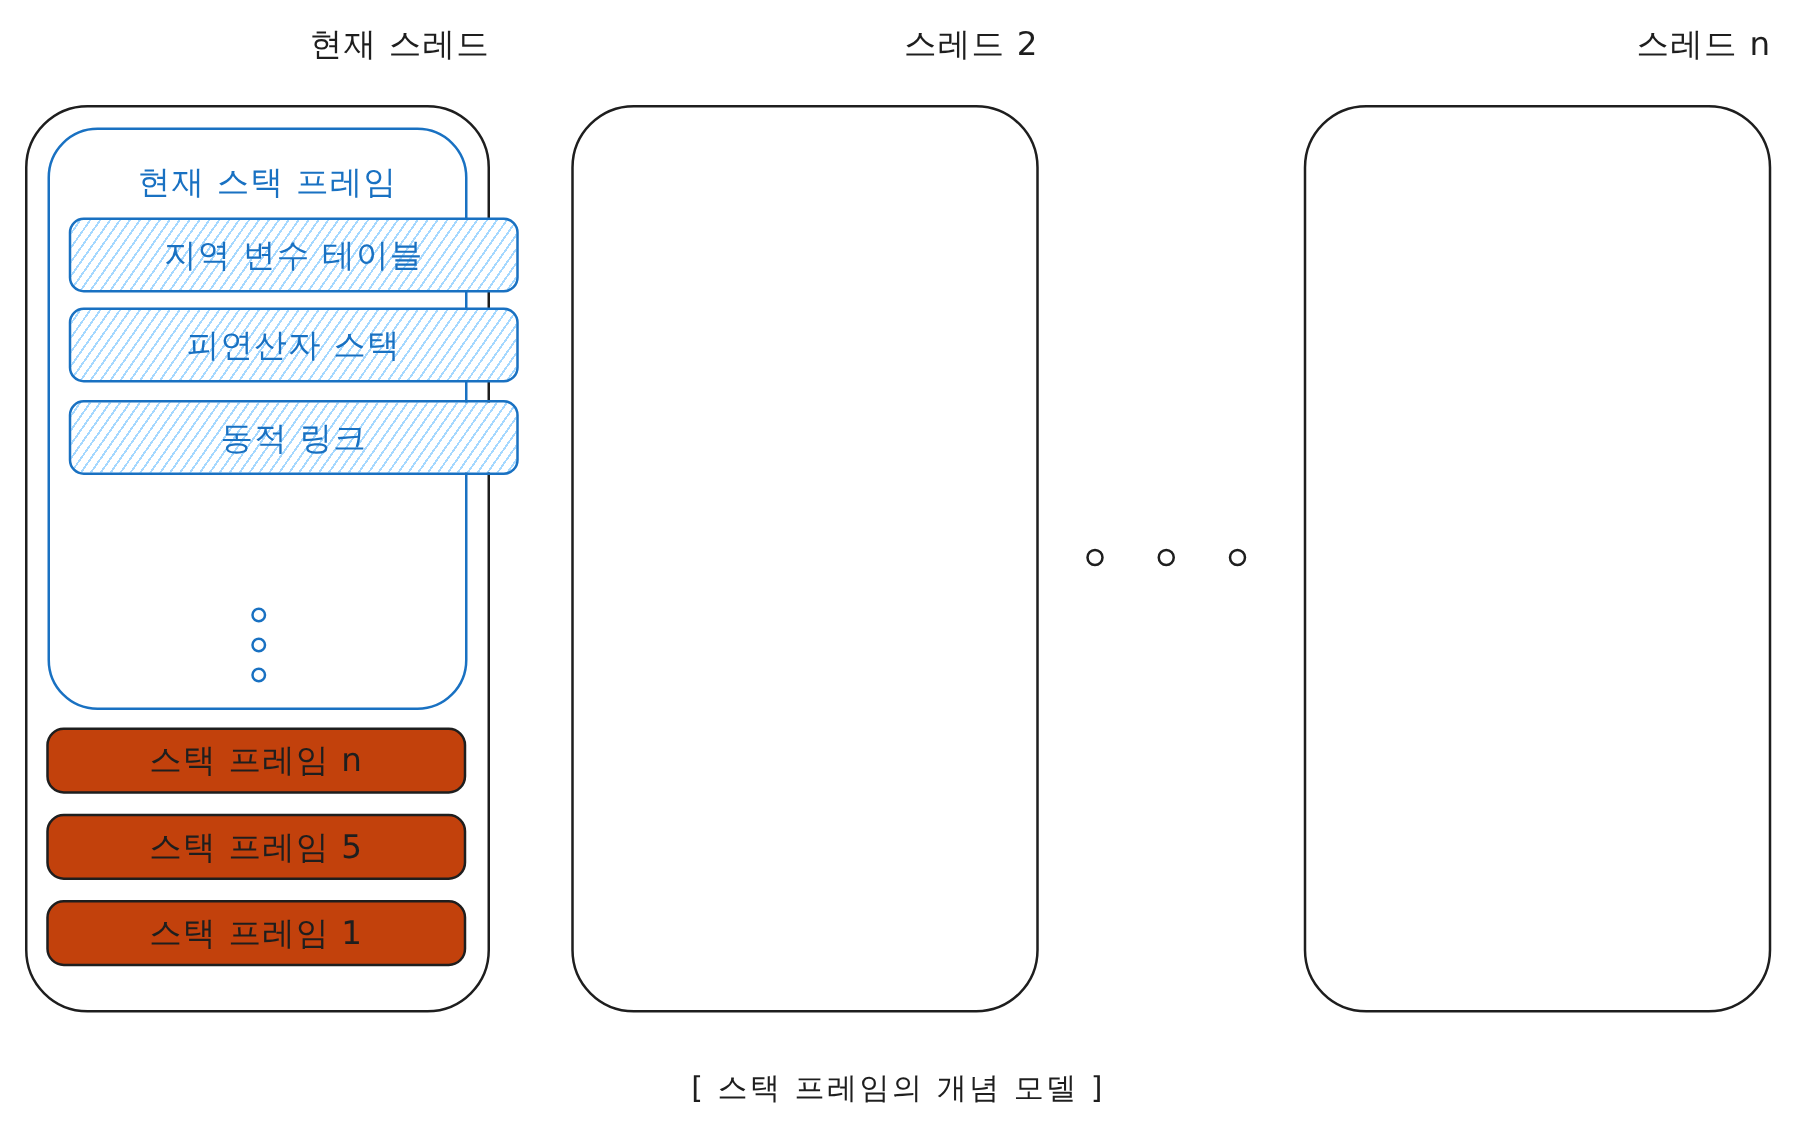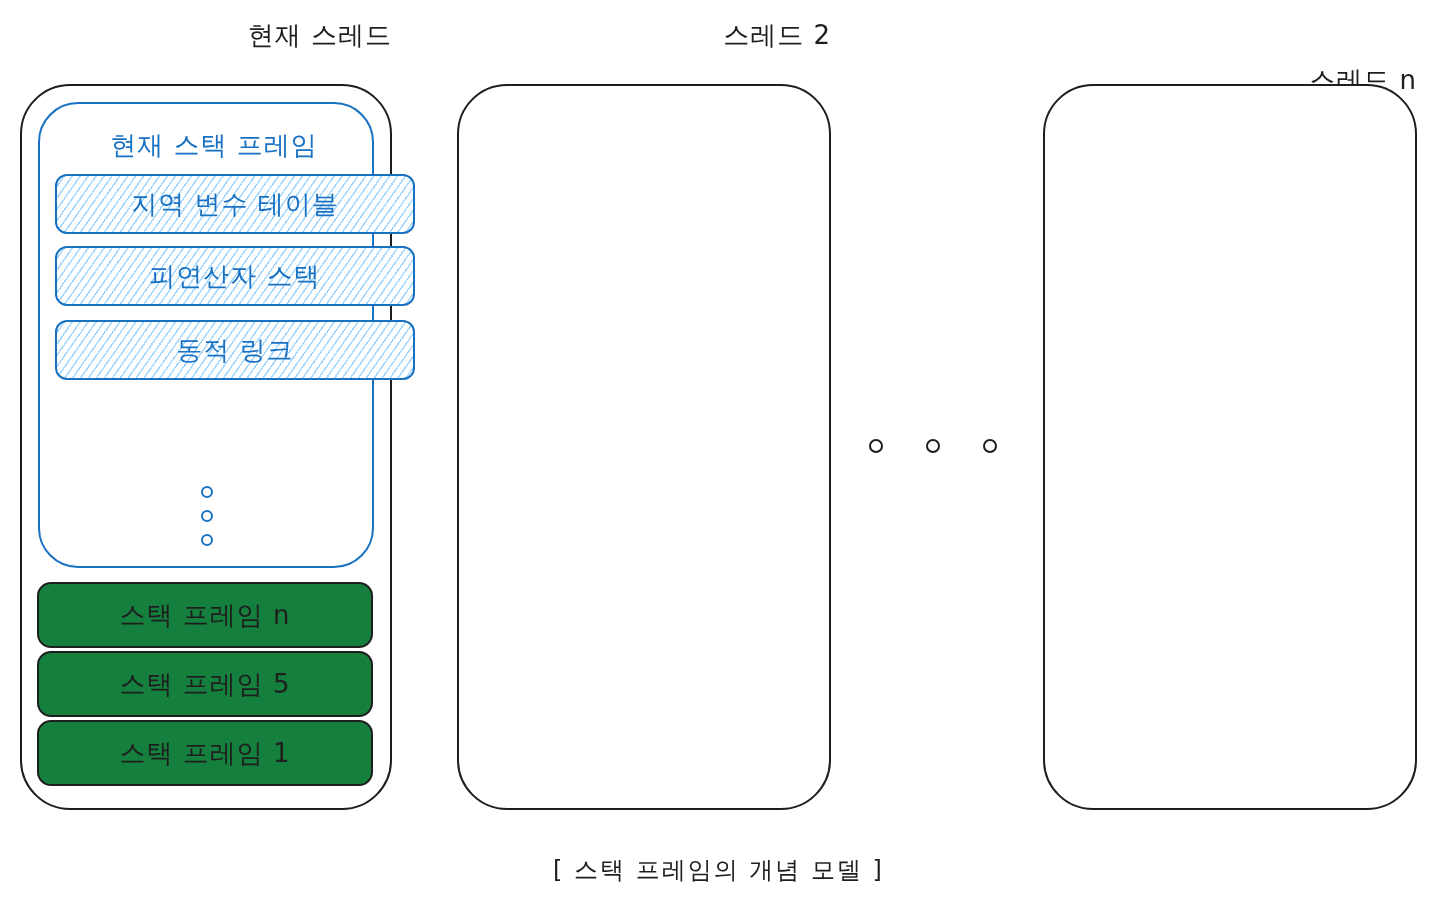--- a/index.html
+++ b/index.html
@@ -9,32 +9,32 @@
   .thread-box { position: absolute; border: 2.5px solid #1e1e1e; border-radius: 50px; box-sizing: border-box; background: #fff; }
   .current-frame { position: absolute; border: 2.5px solid #1971c2; border-radius: 40px; box-sizing: border-box; }
   .frame-title { position: absolute; left: 0; right: 0; top: 24px; text-align: center; color: #1971c2; font-size: 26px; letter-spacing: 1px; white-space: pre; margin-left: 16px; }
   .hatched { position: absolute; left: 15px; width: 360px; height: 60px; box-sizing: border-box;
              border: 2.5px solid #1971c2; border-radius: 12px;
              background: repeating-linear-gradient(-55deg, #ffffff 0px, #ffffff 5px, #a5d8ff 5px, #a5d8ff 6.5px);
              display: flex; align-items: center; justify-content: center;
              color: #1971c2; font-size: 26px; letter-spacing: 1px; white-space: pre; }
   .dot-blue { position: absolute; width: 8px; height: 8px; border: 2.5px solid #1971c2; border-radius: 50%; background: #fff; }
   .dot-black { position: absolute; width: 10px; height: 10px; border: 2.5px solid #1e1e1e; border-radius: 50%; background: #fff; }
-  .stack-frame { position: absolute; left: 37px; width: 336px; height: 66px; box-sizing: border-box;
-                 border: 2.5px solid #1e1e1e; border-radius: 14px; background: #15803d;
+  .stack-frame { position: absolute; left: 37px; width: 336px; height: 53px; box-sizing: border-box;
+                 border: 2.5px solid #1e1e1e; border-radius: 14px; background: #c2410c;
                  display: flex; align-items: center; justify-content: center;
                  font-size: 26px; letter-spacing: 1px; white-space: pre; color: #1e1e1e; }
   .caption { position: absolute; left: 0; width: 1437px; top: 854px; text-align: center; font-size: 24px; letter-spacing: 2px; white-space: pre; color: #1e1e1e; }
 </style>
 </head>
 <body>
 
 <div class="thread-title" style="left:20px; width:372px; top:18px;">현재 스레드</div>
 <div class="thread-title" style="left:457px; width:374px; top:18px;">스레드 2</div>
-<div class="thread-title" style="left:1043px; width:374px; top:18px;margin-top:45px;">스레드 n</div>
+<div class="thread-title" style="left:1043px; width:374px; top:18px;">스레드 n</div>
 
 <div class="thread-box" style="left:20px; top:84px; width:372px; height:726px;"></div>
 
 <div class="current-frame" style="left:38px; top:102px; width:336px; height:466px;">
   <div class="frame-title">현재 스택 프레임</div>
   <div class="hatched" style="top:70px;">지역 변수 테이블</div>
   <div class="hatched" style="top:142px;">피연산자 스택</div>
   <div class="hatched" style="top:216px;">동적 링크</div>
   <div class="dot-blue" style="left:161px; top:382px;"></div>
   <div class="dot-blue" style="left:161px; top:406px;"></div>

